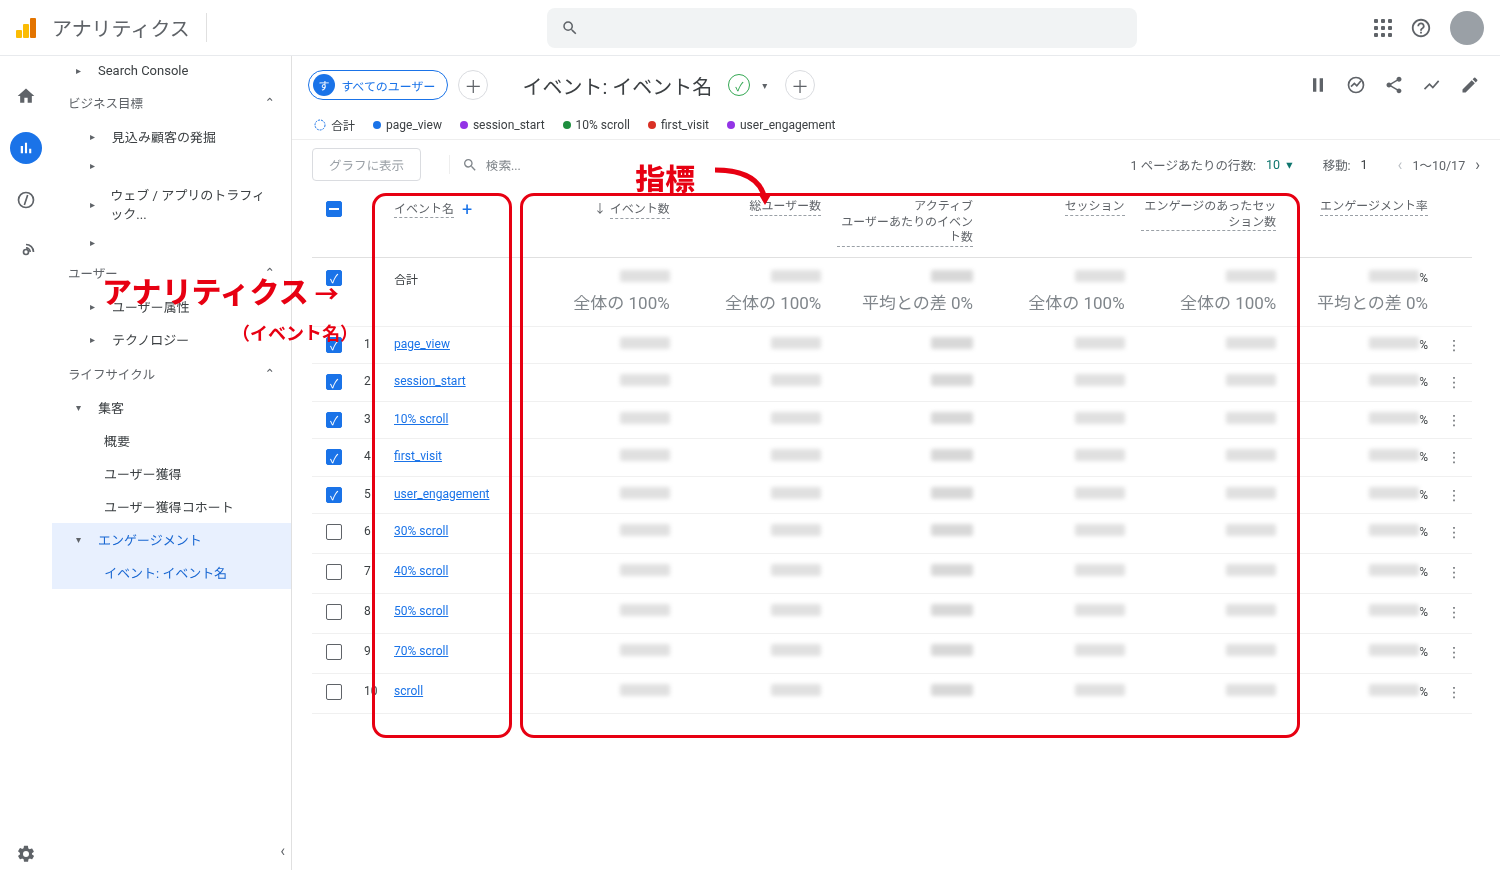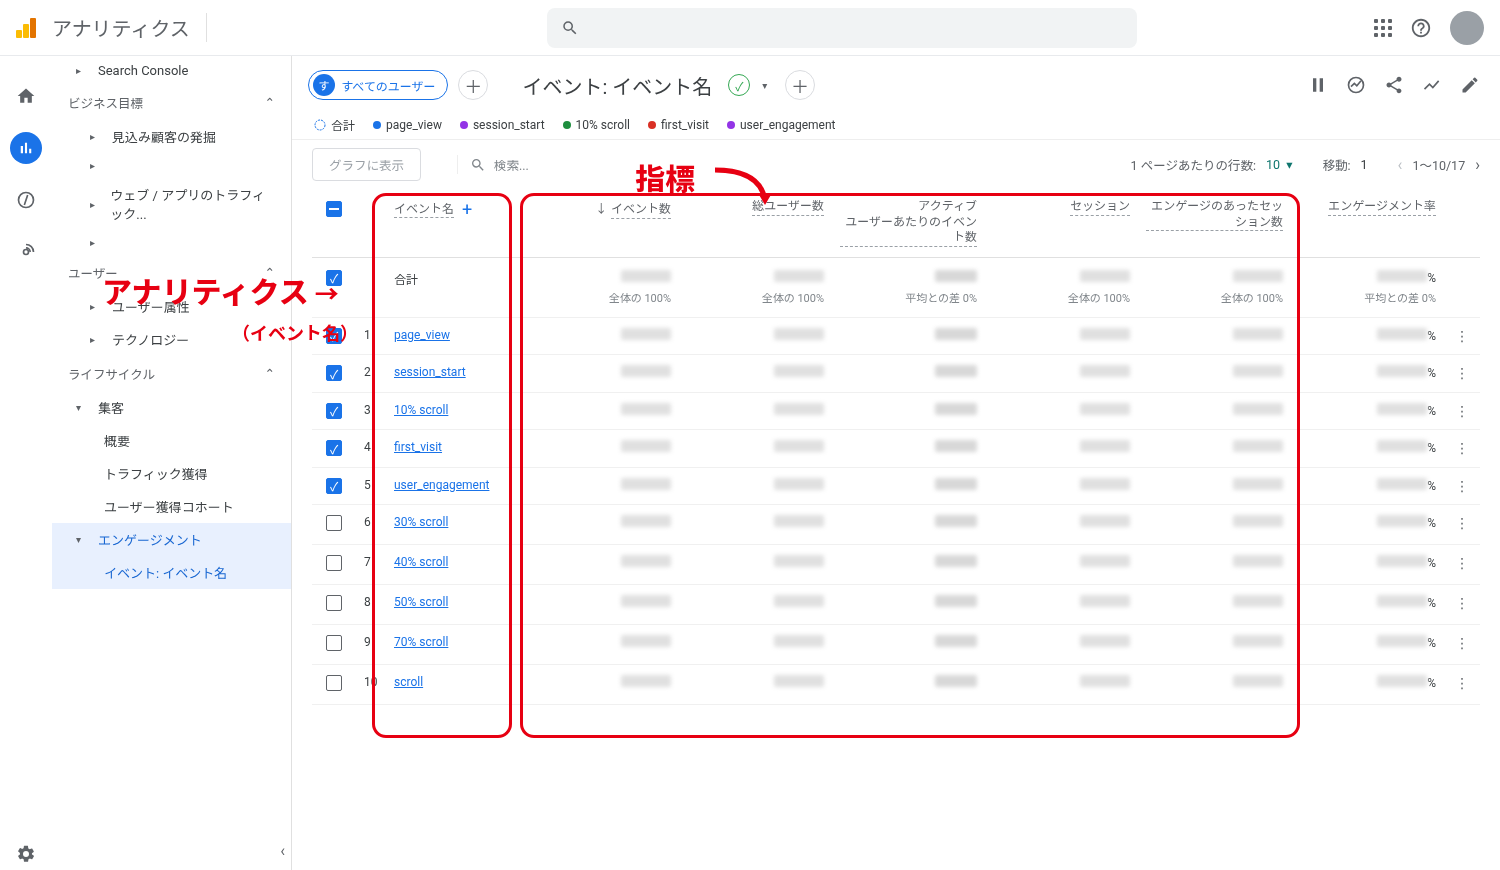--- a/index.html
+++ b/index.html
@@ -42,44 +42,44 @@
 .page-title { font-size:20px; color:#3c4043; margin-left:24px;}
 .status-pill { width:22px; height:22px; border:1px solid #34a853; border-radius:50%; display:flex; align-items:center; justify-content:center; color:#34a853; font-size:12px; margin-left:6px;}
 .dd-caret { color:#5f6368; font-size:10px; margin-left:2px;}
 .toolbar-actions { margin-left:auto; display:flex; align-items:center; gap:18px; color:#5f6368;}
 .toolbar-actions svg { width:20px; height:20px;}
 
 .legend { display:flex; align-items:center; gap:18px; padding:6px 22px; font-size:12px; color:#3c4043;}
 .legend-item { display:flex; align-items:center; gap:5px;}
 .dot { width:8px; height:8px; border-radius:50%;}
 
-.controls { display:flex; align-items:center; padding:8px 20px 8px 20px; gap:28px; font-size:12.5px; color:#5f6368; border-top:1px solid #eee;}
+.controls { display:flex; align-items:center; padding:8px 20px 8px 20px; gap:20px; font-size:12.5px; color:#5f6368; border-top:1px solid #eee;}
 .graph-btn { border:1px solid #dadce0; border-radius:4px; padding:6px 16px; color:#9aa0a6;}
 .search-cell { display:flex; align-items:center; gap:8px; margin-left:8px; padding-left:12px; border-left:1px solid #eee; color:#80868b;}
 .controls .right { margin-left:auto; display:flex; align-items:center; gap:10px;}
 
-.table-wrap { position:relative; flex:1; overflow:auto; padding:0 20px 20px 20px;}
+.table-wrap { position:relative; flex:1; overflow:auto; padding:0 28px 20px 20px;}
 table { border-collapse:collapse; width:100%; table-layout:fixed;}
 th, td { font-size:12px; color:#5f6368; vertical-align:top;}
 thead th { padding:10px 8px; text-align:right; font-weight:400; border-bottom:1px solid #e0e0e0;}
 thead th .th-label { display:inline-block; border-bottom:1px dashed #9aa0a6; text-align:right; line-height:1.3;}
 thead th.dim-col { text-align:left;}
 thead th.dim-col .th-label { border-bottom:1px dashed #9aa0a6;}
 tbody td { padding:10px 8px; border-bottom:1px solid #f0f0f0; text-align:right;}
 tbody td.left { text-align:left;}
 tbody tr.total td { padding-top:12px; padding-bottom:12px;}
 .cb { width:16px; height:16px; border:1.5px solid #5f6368; border-radius:2px; display:inline-flex; align-items:center; justify-content:center; background:#fff;}
 .cb.checked { background:#1a73e8; border-color:#1a73e8; color:#fff;}
 .cb.mixed { background:#1a73e8; border-color:#1a73e8;}
 .cb.mixed::after { content:''; width:10px; height:2px; background:#fff;}
 .ev-link { color:#1a73e8; text-decoration:underline; cursor:pointer;}
 .blur { display:inline-block; width:50px; height:12px; background:#e0e0e0; filter:blur(2px); border-radius:2px;}
 .blur2 { display:inline-block; width:42px; height:12px; background:#d8d8d8; filter:blur(2px); border-radius:2px;}
 .pct { color:#3c4043; font-size:12px;}
-.sub { font-size:11px; color:#80868b; margin-top:4px; display:block;}
+.sub { font-size:17px; color:#80868b; margin-top:4px; display:block;}
 .sort-arrow { margin-right:4px;}
 .add-dim { color:#1a73e8; font-size:18px; margin-left:8px; vertical-align:middle;}
 .more-v { color:#5f6368; font-size:14px;}
 
 
 .anno-box { position:absolute; border:3px solid #e70012; border-radius:14px; pointer-events:none;}
 .anno-text { position:absolute; color:#e70012; font-weight:800; pointer-events:none; white-space:nowrap;}
 .anno-sub { font-size:18px; font-weight:700;}
 .arrow-svg { position:absolute; pointer-events:none;}
 
@@ -204,21 +204,21 @@
       </div>
     <div class="side-item">
         <span class="side-caret">▾</span>
         <span>集客</span>
       </div>
     <div id="acq-list">
         <div class="side-item indent2">
           <span>概要</span>
         </div>
         <div class="side-item indent2">
-          <span>トラフィック獲得</span>
+          <span>ユーザー獲得</span>
         </div>
         <div class="side-item indent2">
           <span>ユーザー獲得コホート</span>
         </div>
       </div>
     <div class="side-item selected">
         <span class="side-caret">▾</span>
         <span>エンゲージメント</span>
       </div>
     <div id="eng-list">

